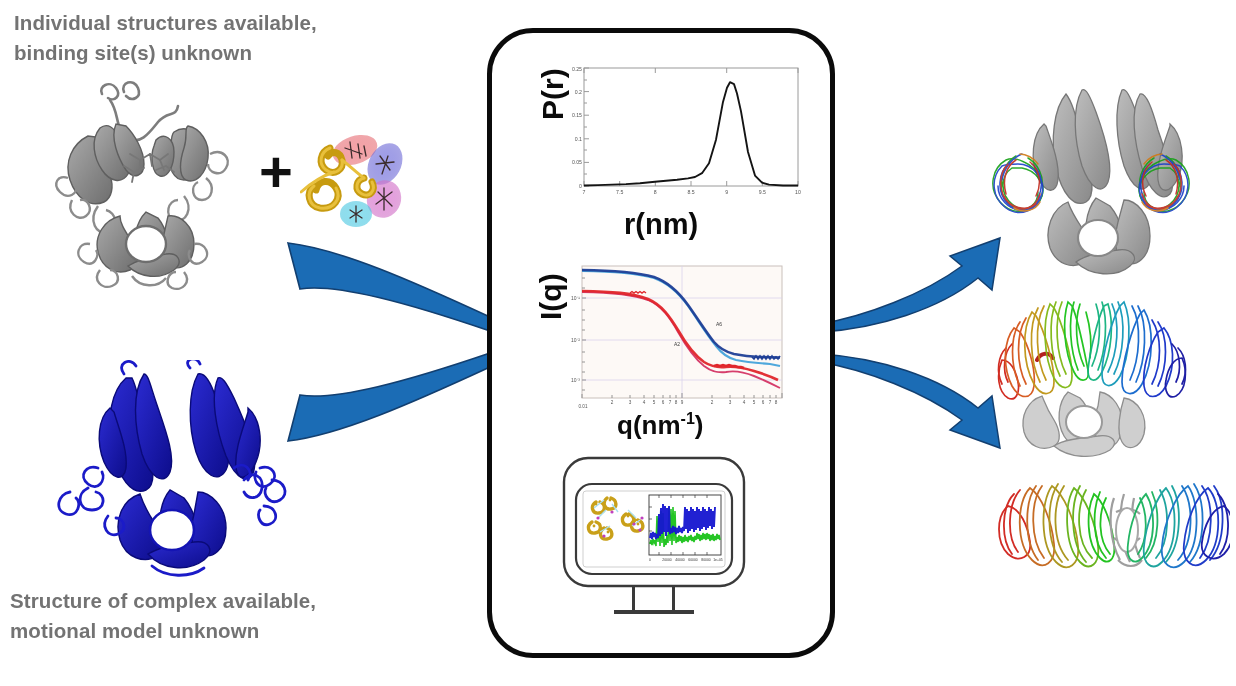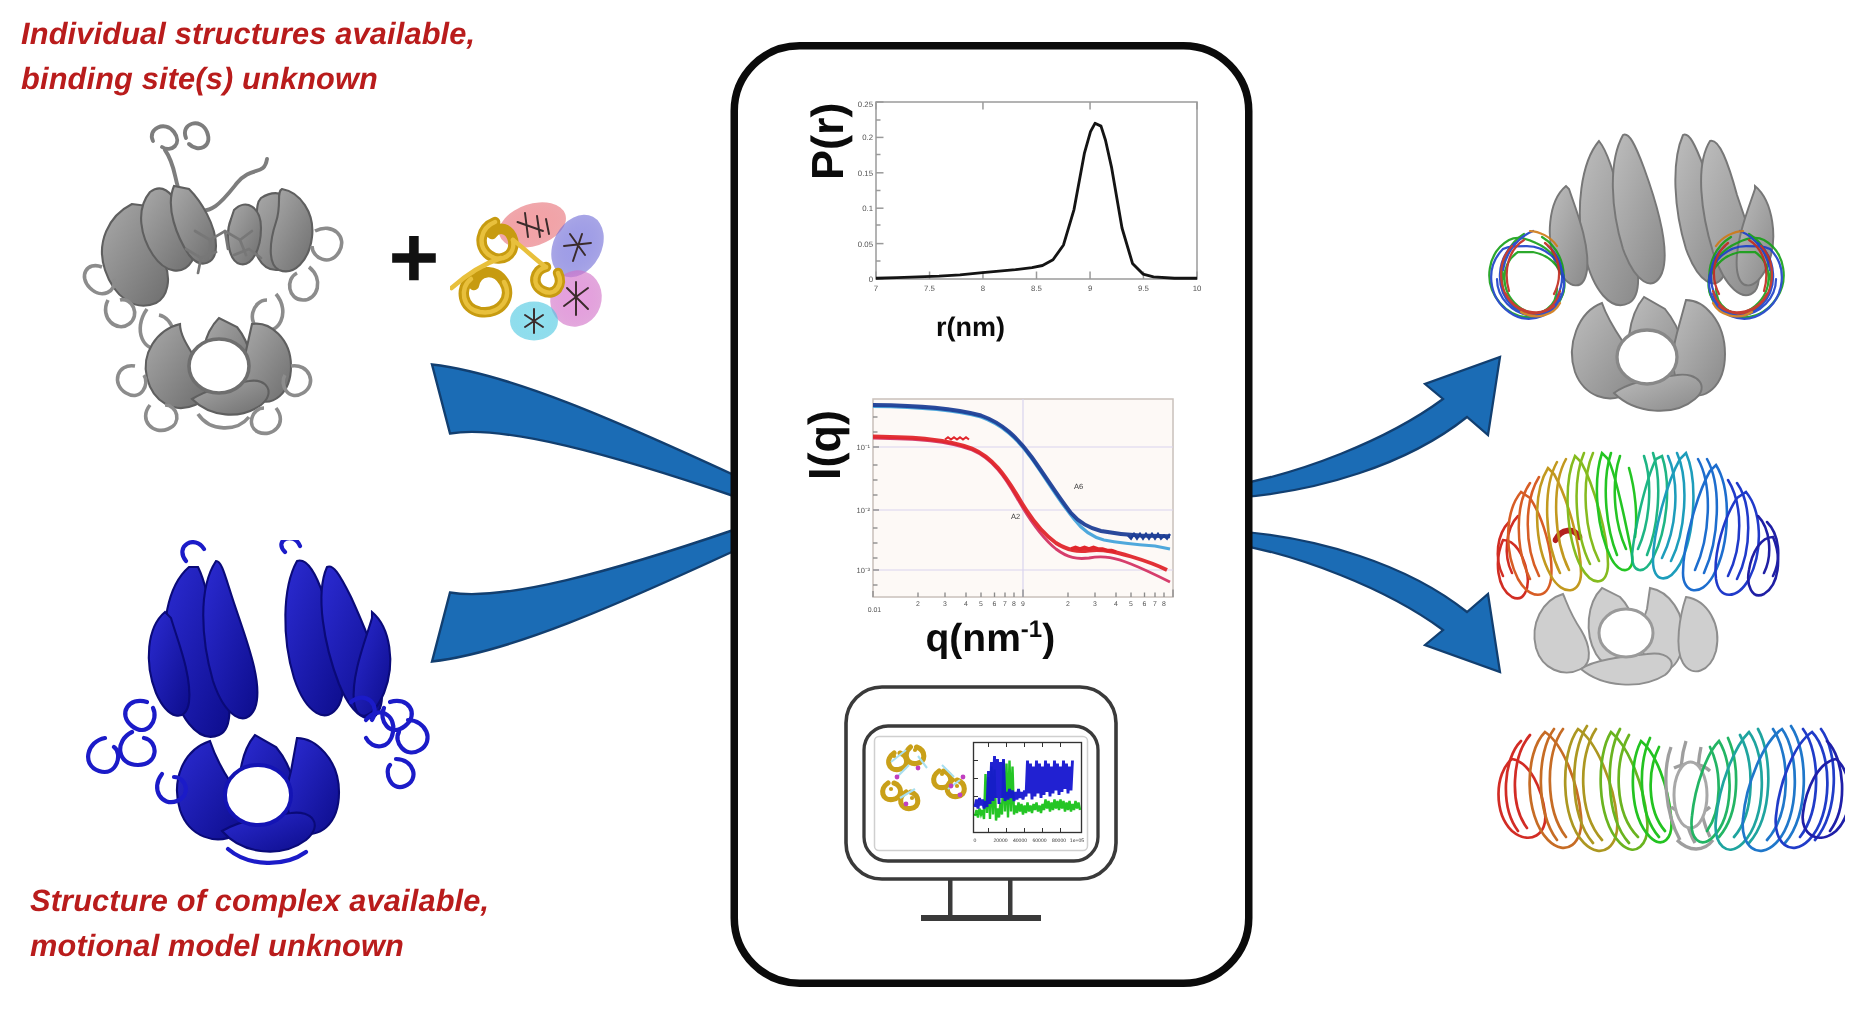--- a/index.html
+++ b/index.html
@@ -3,30 +3,29 @@
 <meta charset="utf-8">
 <style>
   html,body{margin:0;padding:0;background:#ffffff;}
   body{width:1236px;height:686px;position:relative;overflow:hidden;
        font-family:"Liberation Sans",sans-serif;}
 
   .abs{position:absolute;}
 
   
   .caption{
-    color:#b91c1c;
+    color:#737373;
     font-weight:bold;
-    font-style:italic;
     font-size:20.5px;
     line-height:1.45;
     letter-spacing:.1px;
     white-space:pre-line;
   }
   #caption-top{left:14px;top:8px;width:400px;}
-  #caption-bottom{left:20px;top:586px;width:420px;}
+  #caption-bottom{left:10px;top:586px;width:420px;}
 
   
   #plus-sign{
     left:252px;top:150px;width:48px;height:48px;
     color:#111;font-size:58px;line-height:44px;font-weight:600;
     text-align:center;
   }
 
   
   #center-panel{
@@ -50,21 +49,21 @@
        1.2px -1.2px 0 #E8A33D, -1.2px 1.2px 0 #E8A33D;
   }
 
   
   #deer-block{left:540px;top:58px;width:270px;height:185px;}
   #deer-ylabel{
     left:-4px;top:62px;font-size:30px;
     transform:rotate(-90deg);transform-origin:left top;
     white-space:nowrap;
   }
-  #deer-xlabel{left:84px;top:150px;font-size:18px;}
+  #deer-xlabel{left:84px;top:150px;font-size:29px;}
   #deer-title{left:62px;top:18px;font-size:28px;letter-spacing:.5px;}
   #deer-svg{position:absolute;left:22px;top:4px;}
 
   
   #saxs-block{left:536px;top:258px;width:276px;height:190px;}
   #saxs-ylabel{
     left:-2px;top:62px;font-size:30px;
     transform:rotate(-90deg);transform-origin:left top;
     white-space:nowrap;
   }

